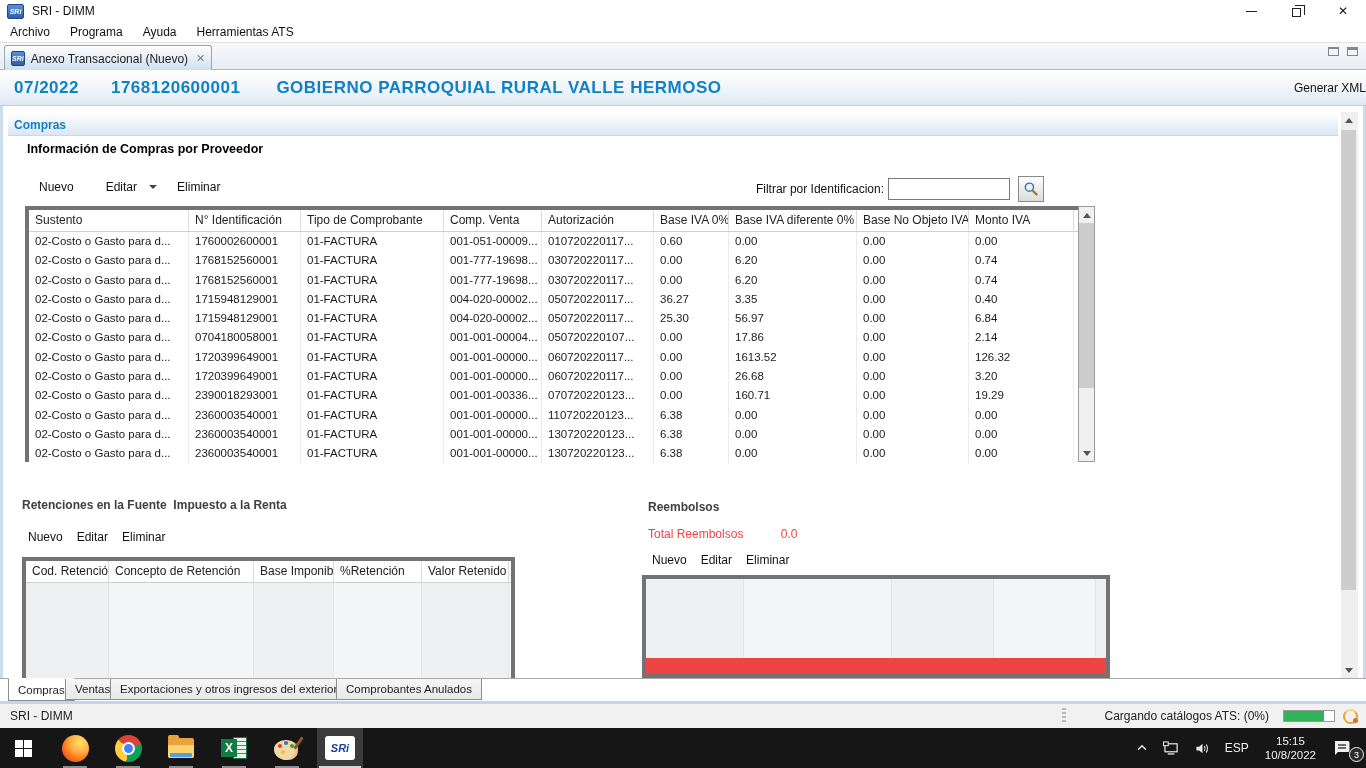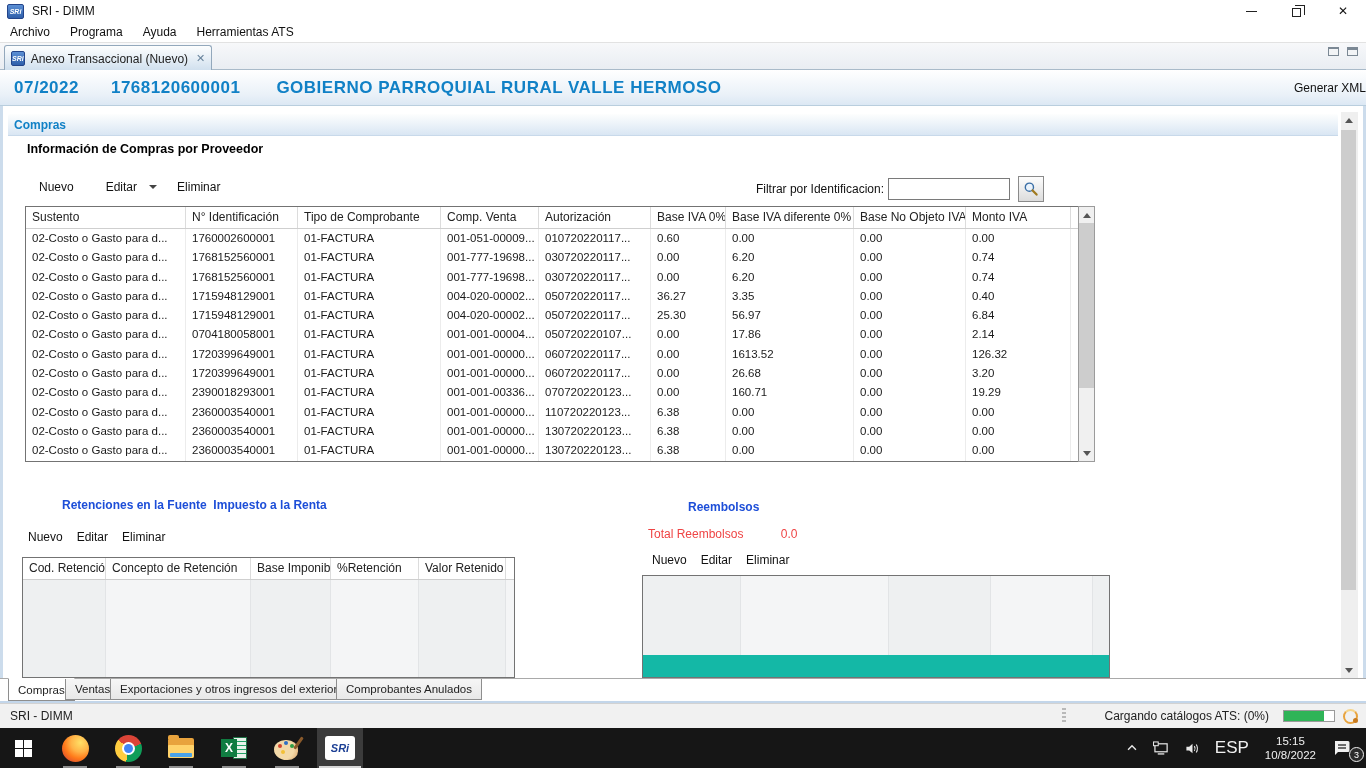--- a/index.html
+++ b/index.html
@@ -47,21 +47,21 @@
   .compras-strip span { color:#1181c6; font-weight:bold; font-size:12px; margin-left:6px; }
   .panel-title { position:absolute; left:27px; top:36px; font-weight:bold; font-size:12.5px; color:#000; }
   .tb-row { position:absolute; left:33px; top:70px; height:22px; display:flex; align-items:center; gap:4px; }
   .tb-btn-flat { font-size:12px; color:#111; padding:2px 6px; }
   .dd-arrow { width:0; height:0; border-left:4px solid transparent; border-right:4px solid transparent; border-top:4px solid #444; margin:0 2px; }
   .filter-label { position:absolute; left:640px; top:76px; width:244px; text-align:right; font-size:12px; color:#111; }
   .filter-input { position:absolute; left:888px; top:72px; width:122px; height:22px; border:1px solid #7a7a7a; background:#fff; font-size:12px; padding:0 4px; font-family:inherit; }
   .search-btn { position:absolute; left:1018px; top:70px; width:26px; height:26px; border:1px solid #8a8a8a; background:linear-gradient(#fdfdfd,#dcdcdc); display:flex; align-items:center; justify-content:center; }
 
   
-  .grid { position:absolute; background:#14b8a6; border:1px solid #737373; }
+  .grid { position:absolute; background:#ef4444; border:4px solid #737373; }
   .gr-head { display:flex; height:22px; border-bottom:1px solid #cfcfcf; background:#fff; }
   .gr-hcell { font-size:12px; color:#222; padding:3px 0 0 6px; border-right:1px solid #dcdcdc; white-space:nowrap; overflow:hidden; flex-shrink:0; }
   .gr-row { display:flex; height:19.3px; background:#fff; }
   .gr-cell { font-size:11.5px; color:#1a1a1a; padding:3px 0 0 6px; border-right:1px solid #ececec; white-space:nowrap; overflow:hidden; flex-shrink:0; }
   .gr-empty { display:flex; }
   .gr-ecell { border-right:1px solid #e2e4e6; flex-shrink:0; }
   .gr-ecell:nth-child(odd) { background:#eef0f1; }
   .gr-ecell:nth-child(even) { background:#f4f5f6; }
   #compras-table { left:25px; top:100px; width:1053px; height:256px; border-right:none; }
   #ret-table   { left:22px;  top:451px; width:493px; height:121px; }
@@ -74,21 +74,21 @@
   .tri-down { width:0; height:0; border-left:4px solid transparent; border-right:4px solid transparent; border-top:5px solid #555; }
   .vs-thumb { width:15px; background:#cdcdcd; }
   #tbl-scroll { left:1078px; top:100px; height:256px; }
   #tbl-scroll .vs-thumb { height:165px; }
   #tbl-scroll .vs-bottom { position:absolute; bottom:0; }
   #content-scroll { left:1341px; top:6px; height:566px; border:none; background:#efefef; }
   #content-scroll .vs-thumb { height:460px; margin-top:2px; }
   #content-scroll .vs-bottom { position:absolute; bottom:0; }
 
   
-  .sec-title { position:absolute; font-weight:bold; font-size:12px; color:#1d4ed8; white-space:pre;margin-left:40px; }
+  .sec-title { position:absolute; font-weight:bold; font-size:12px; color:#404040; white-space:pre; }
   .sec-toolbar { position:absolute; display:flex; gap:14px; font-size:12px; color:#111; }
   .total-row { position:absolute; font-size:12px; color:#ef4444; }
   .total-val { margin-left:34px; }
 
   
   .bottom-tabs { position:absolute; left:0; top:678px; width:1366px; height:23px; background:#fff; border-top:1px solid #a9a9a9; }
   .btab { position:absolute; top:0; height:21px; border:1px solid #8e8e8e; border-top:none; background:linear-gradient(#f6f6f6,#e8e8e8); font-size:11.5px; color:#222; display:flex; align-items:center; padding:0 9px; white-space:nowrap; }
   .btab.active { background:#fff; border-top:1px solid #fff; margin-top:-1px; height:23px; }
   .bt-strip { position:absolute; left:0; top:701px; width:1366px; height:2px; background:#c3d6ea; }
 
@@ -129,21 +129,21 @@
   .ic-paint .d1 { left:4px; top:8px; background:#d3452e; }
   .ic-paint .d2 { left:10px; top:5px; background:#2f6fc4; }
   .ic-paint .d3 { left:16px; top:8px; background:#2f9e44; }
   .ic-paint .d4 { left:7px; top:14px; background:#f2c037; }
   .ic-paint .brush { position:absolute; right:0; top:0; width:3px; height:14px; background:#8a5a2b; transform:rotate(35deg); border-radius:1px; }
   .ic-sri { width:30px; height:24px; background:#fff; border-radius:3px; display:flex; align-items:center; justify-content:center; }
   .ic-sri span { color:#1c3f94; font-weight:bold; font-style:italic; font-size:11px; }
 
   .tray { margin-left:auto; display:flex; align-items:center; height:40px; }
   .tray-item { display:flex; align-items:center; justify-content:center; height:40px; padding:0 7px; }
-  .tray-lang { color:#f0f0f0; font-size:17px; }
+  .tray-lang { color:#f0f0f0; font-size:12px; }
   .tray-clock { color:#f0f0f0; font-size:11.5px; text-align:center; line-height:1.25; padding:0 9px; }
   .badge-wrap { position:relative; padding-right:14px; }
   .badge { position:absolute; right:2px; bottom:6px; width:15px; height:15px; border-radius:50%; background:#2b2b2b; border:1.5px solid #f0f0f0; color:#fff; font-size:9px; display:flex; align-items:center; justify-content:center; }
 </style>
 </head>
 <body>
 
 <div class="titlebar">
   <div class="sri-logo-sm">
       <span>SRi</span>

